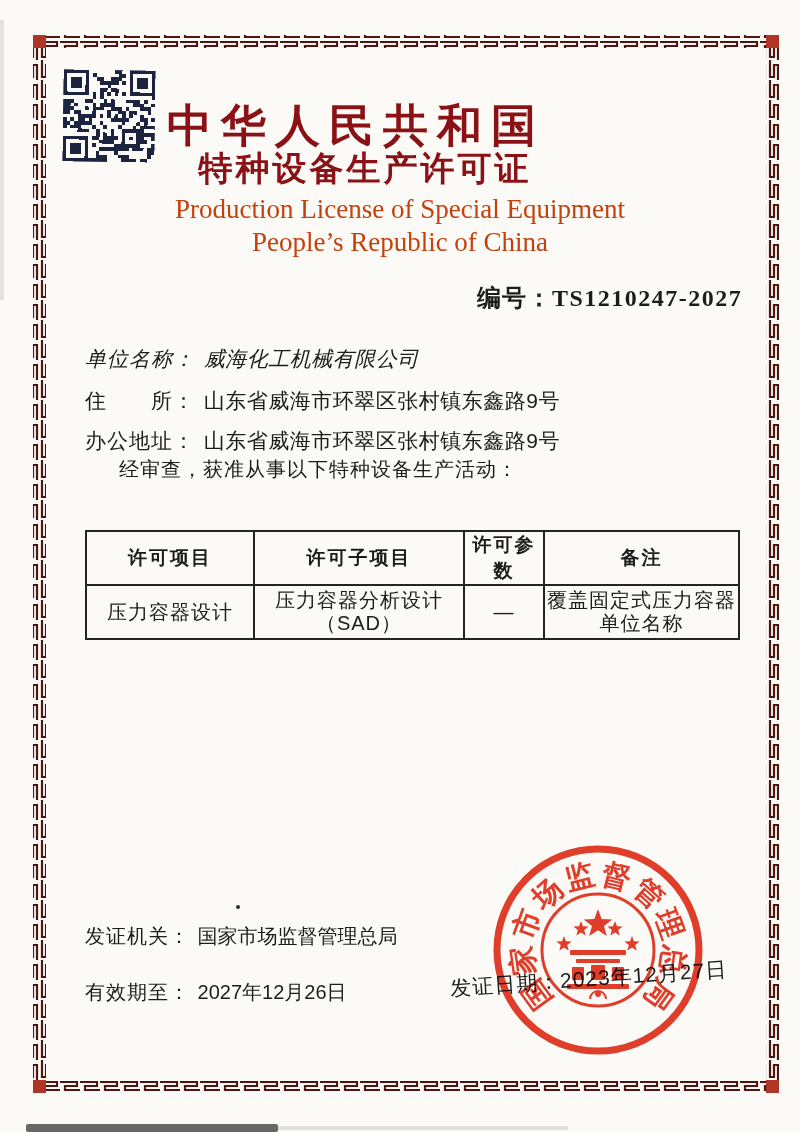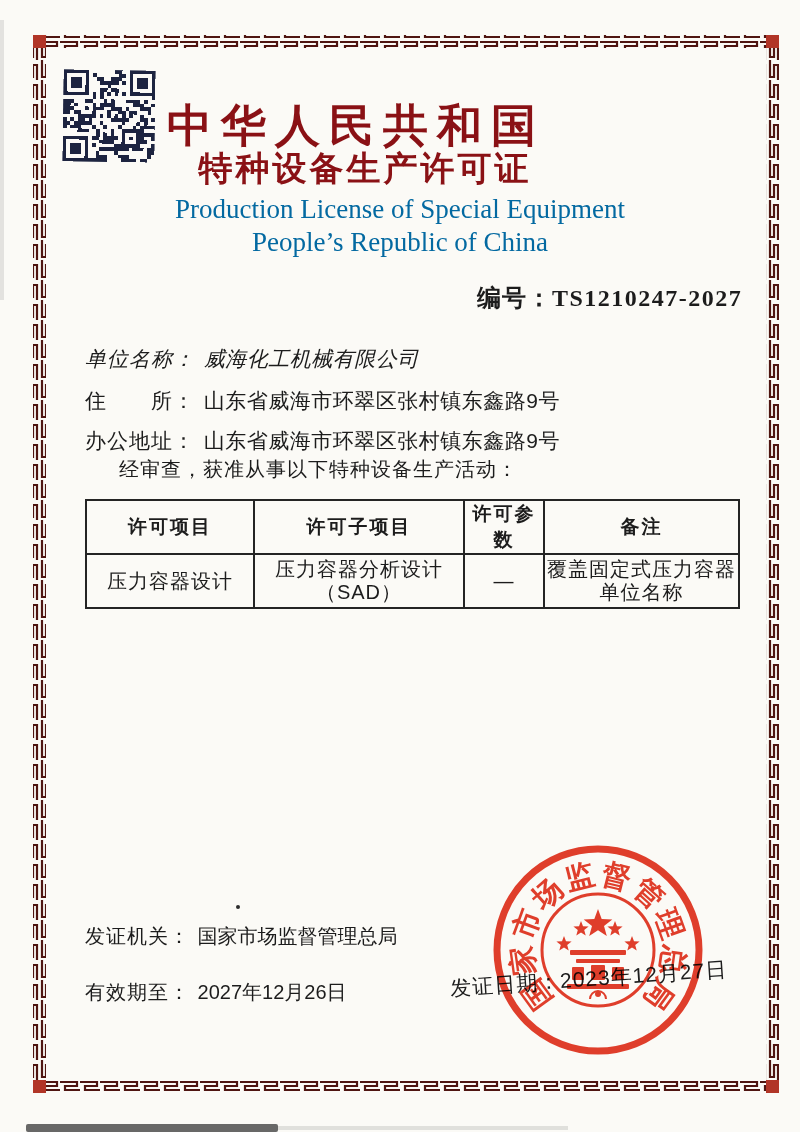--- a/index.html
+++ b/index.html
@@ -13,37 +13,37 @@
   
   #frame-svg{position:absolute;left:0;top:0;z-index:0;}
   
   #qr{left:63px;top:70px;width:92px;height:92px;transform:rotate(0.8deg);}
   #qr svg{width:100%;height:100%;shape-rendering:crispEdges;}
   
   .title-cn{left:0;width:703px;text-align:center;font-weight:bold;color:#8a1115;
     font-family:"Liberation Sans",sans-serif;}
   #title-cn1{top:96px;font-size:45px;letter-spacing:9px;text-indent:9px;}
   #title-cn2{top:146px;font-size:34px;letter-spacing:3px;text-indent:3px;margin-left:12px;}
-  .title-en{left:0;width:800px;text-align:center;color:#0369a1;
+  .title-en{left:0;width:800px;text-align:center;color:#c2410c;
     font-family:"Liberation Serif",serif;}
   #title-en1{top:194px;font-size:27px;}
   #title-en2{top:227px;font-size:27px;}
   
   #serial{left:477px;top:282px;font-size:24px;font-weight:600;letter-spacing:1px;}
   #serial .val{font-family:"Liberation Serif",serif;font-weight:600;letter-spacing:1.5px;}
   
   .frow{left:85px;font-size:21px;font-weight:500;white-space:nowrap;}
   .frow .lbl{display:inline-block;min-width:113px;letter-spacing:1px;}
   .frow .val{margin-left:0px;letter-spacing:0.5px;}
   #row-company{top:345px;font-style:italic;}
   #row-residence{top:387px;}
   #row-office{top:427px;}
   #statement{left:119px;top:456px;font-size:20px;font-weight:500;letter-spacing:1px;}
   
-  #license-table{left:85px;top:499px;border-collapse:collapse;table-layout:fixed;
+  #license-table{left:85px;top:530px;border-collapse:collapse;table-layout:fixed;
     width:653px;background:transparent;}
   #license-table th,#license-table td{border:2px solid #242424;text-align:center;
     padding:0 2px;font-weight:normal;}
   #license-table th{height:33px;font-size:19px;font-weight:bold;letter-spacing:2px;}
   #license-table td{height:52px;font-size:20px;letter-spacing:1px;}
   #license-table .c1{width:168px;}
   #license-table .c2{width:210px;}
   #license-table .c3{width:80px;}
   #license-table .c4{width:195px;}
   .two-line{line-height:1.15;}

